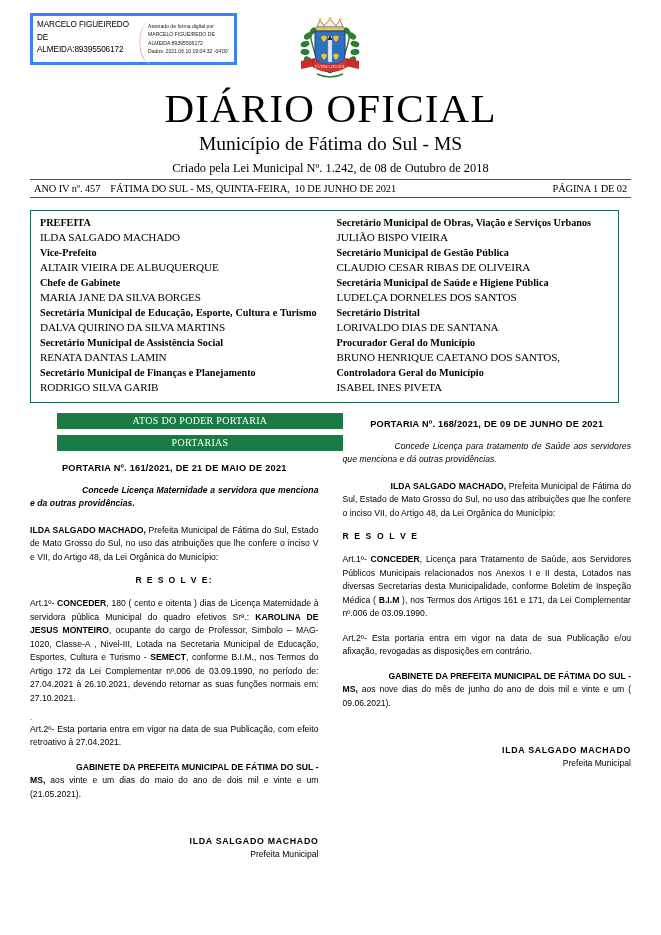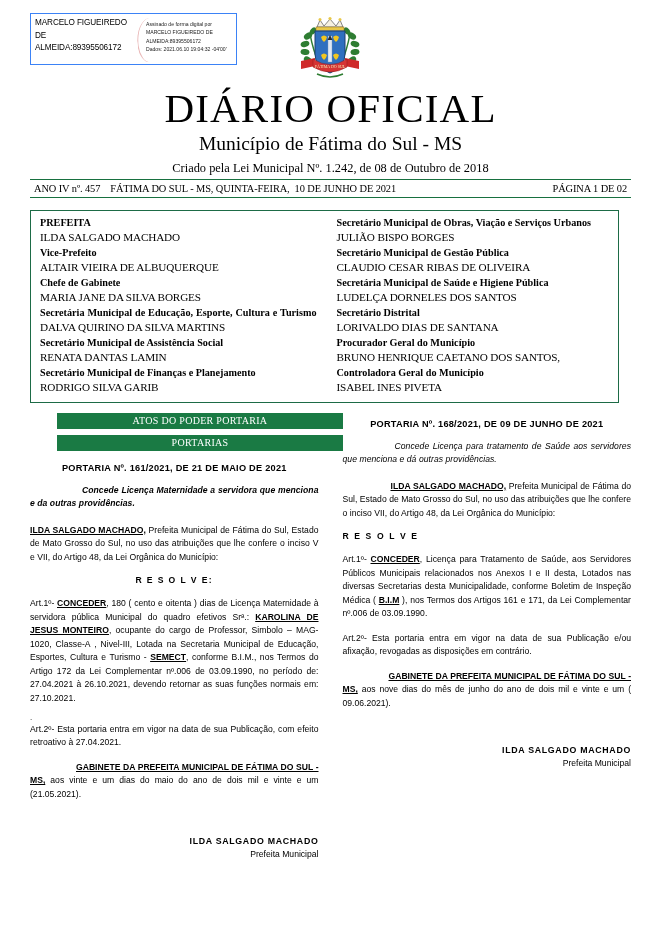--- a/index.html
+++ b/index.html
@@ -13,21 +13,21 @@
     color: #000;
     position: relative;
     overflow: hidden;
   }
   .page { width: 661px; height: 935px; position: relative; padding: 0 28px; }
 
   
   .sig-box {
     position: absolute; left: 30px; top: 13px;
     width: 207px; height: 52px;
-    border: 1px solid #3b82f6;
+    border: 3px solid #3b82f6;
     display: flex; align-items: stretch;
     background: #fff;
   }
   .sig-left {
     width: 112px; padding: 3px 2px 0 4px;
     font-family: "Liberation Sans", sans-serif;
     font-size: 8.2px; line-height: 1.55; color: #000;
     letter-spacing: -0.1px;
   }
   .sig-right {
@@ -130,21 +130,21 @@
   }
   .p-resolve.center { text-align: center; }
   .p-resolve.left { text-align: left; letter-spacing: 1.6px; }
   .p-gab { text-align: justify; line-height: 1.57; text-indent: 46px; margin-bottom: 11px; }
   .p-dot { line-height: .6; font-size: 8px; margin: 0 0 2px 0; }
   .sign {
     text-align: right; margin-top: 34px; line-height: 1.5;
   }
   .sign .nm { font-weight: bold; letter-spacing: 0.7px; font-size: 8.8px; }
   .sign .rl { font-size: 8.6px; }
-  b { font-weight: bold; text-decoration: underline; }
+  b { font-weight: bold; }
 </style>
 </head>
 <body>
 
 <div class="page">
 
   <div class="sig-box">
     <div class="sig-left" style="white-space:pre-line">MARCELO FIGUEIREDO
 DE
 ALMEIDA:89395506172</div>
@@ -226,21 +226,21 @@
         <div class="off-name">MARIA JANE DA SILVA BORGES</div>
         <div class="off-title just">Secretária Municipal de Educação, Esporte, Cultura e Turismo</div>
         <div class="off-name">DALVA QUIRINO DA SILVA MARTINS</div>
         <div class="off-title">Secretário Municipal de Assistência Social</div>
         <div class="off-name">RENATA DANTAS LAMIN</div>
         <div class="off-title">Secretário Municipal de Finanças e Planejamento</div>
         <div class="off-name">RODRIGO SILVA GARIB</div>
       </div>
     <div class="off-col right">
         <div class="off-title">Secretário Municipal de Obras, Viação e Serviços Urbanos</div>
-        <div class="off-name">JULIÃO BISPO BORGES</div>
+        <div class="off-name">JULIÃO BISPO VIEIRA</div>
         <div class="off-title">Secretário Municipal de Gestão Pública</div>
         <div class="off-name">CLAUDIO CESAR RIBAS DE OLIVEIRA</div>
         <div class="off-title">Secretária Municipal de Saúde e Higiene Pública</div>
         <div class="off-name">LUDELÇA DORNELES DOS SANTOS</div>
         <div class="off-title">Secretário Distrital</div>
         <div class="off-name">LORIVALDO DIAS DE SANTANA</div>
         <div class="off-title">Procurador Geral do Município</div>
         <div class="off-name">BRUNO HENRIQUE CAETANO DOS SANTOS,</div>
         <div class="off-title">Controladora Geral do Município</div>
         <div class="off-name">ISABEL INES PIVETA</div>

